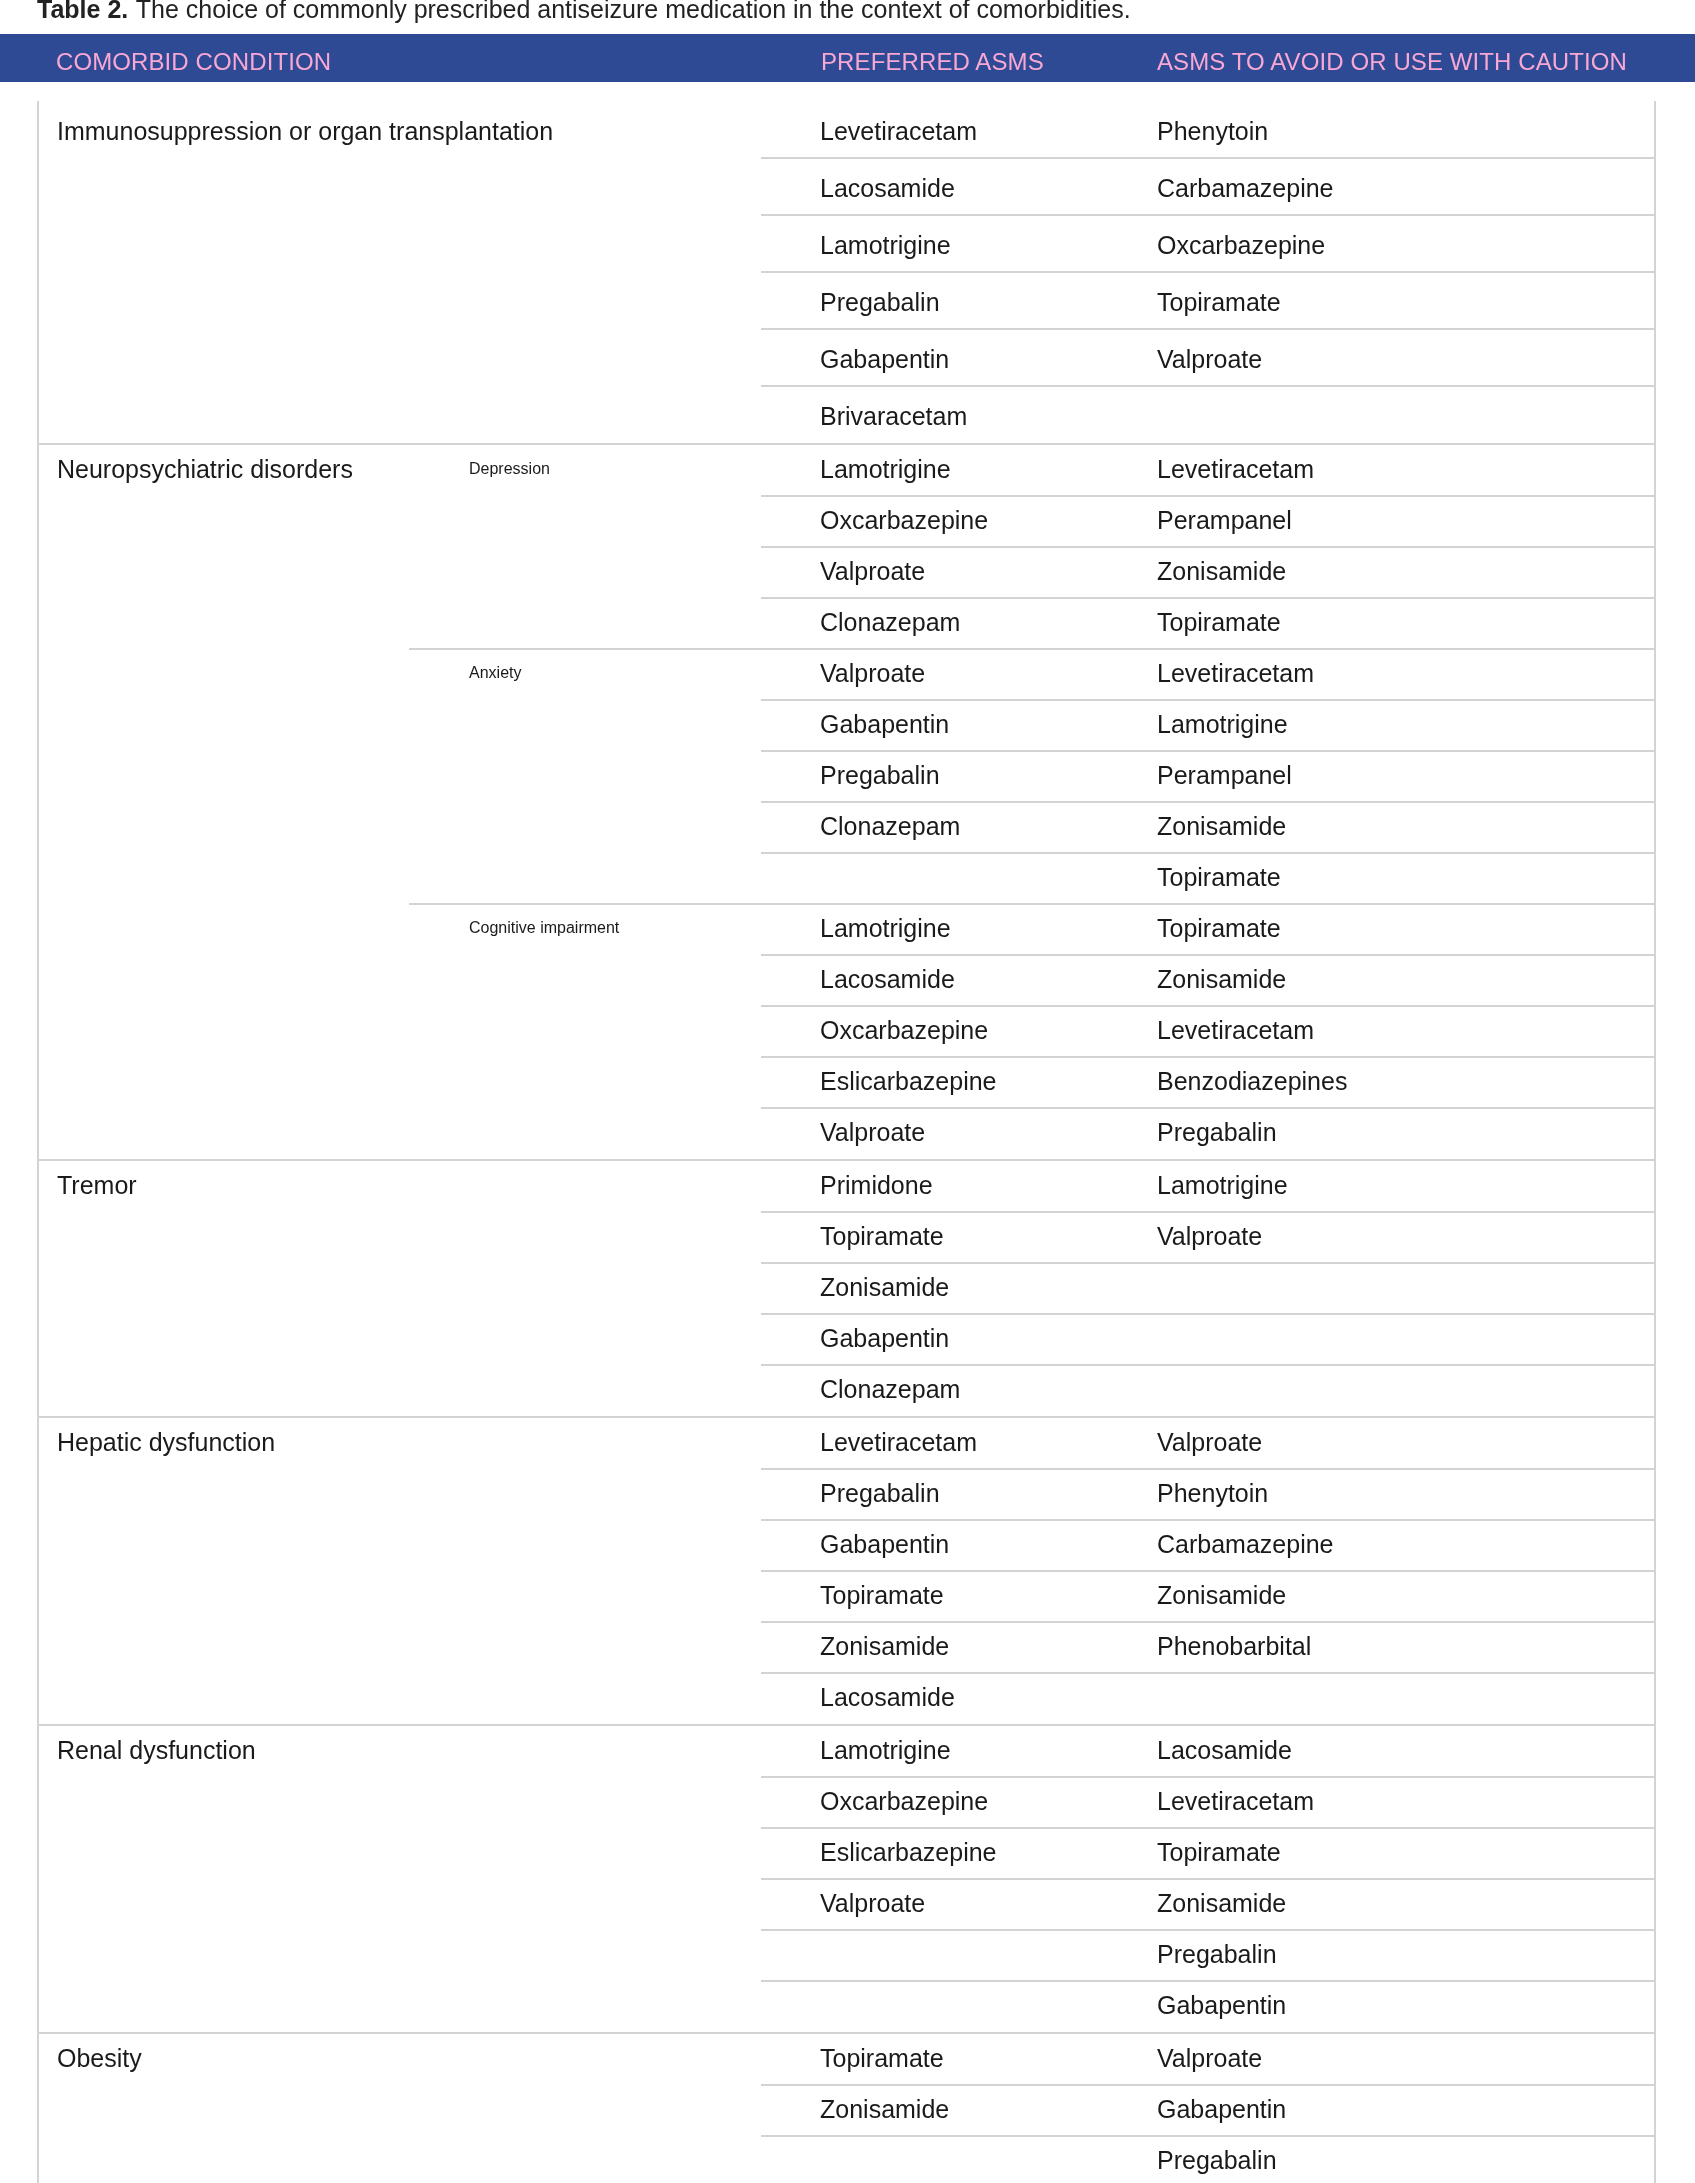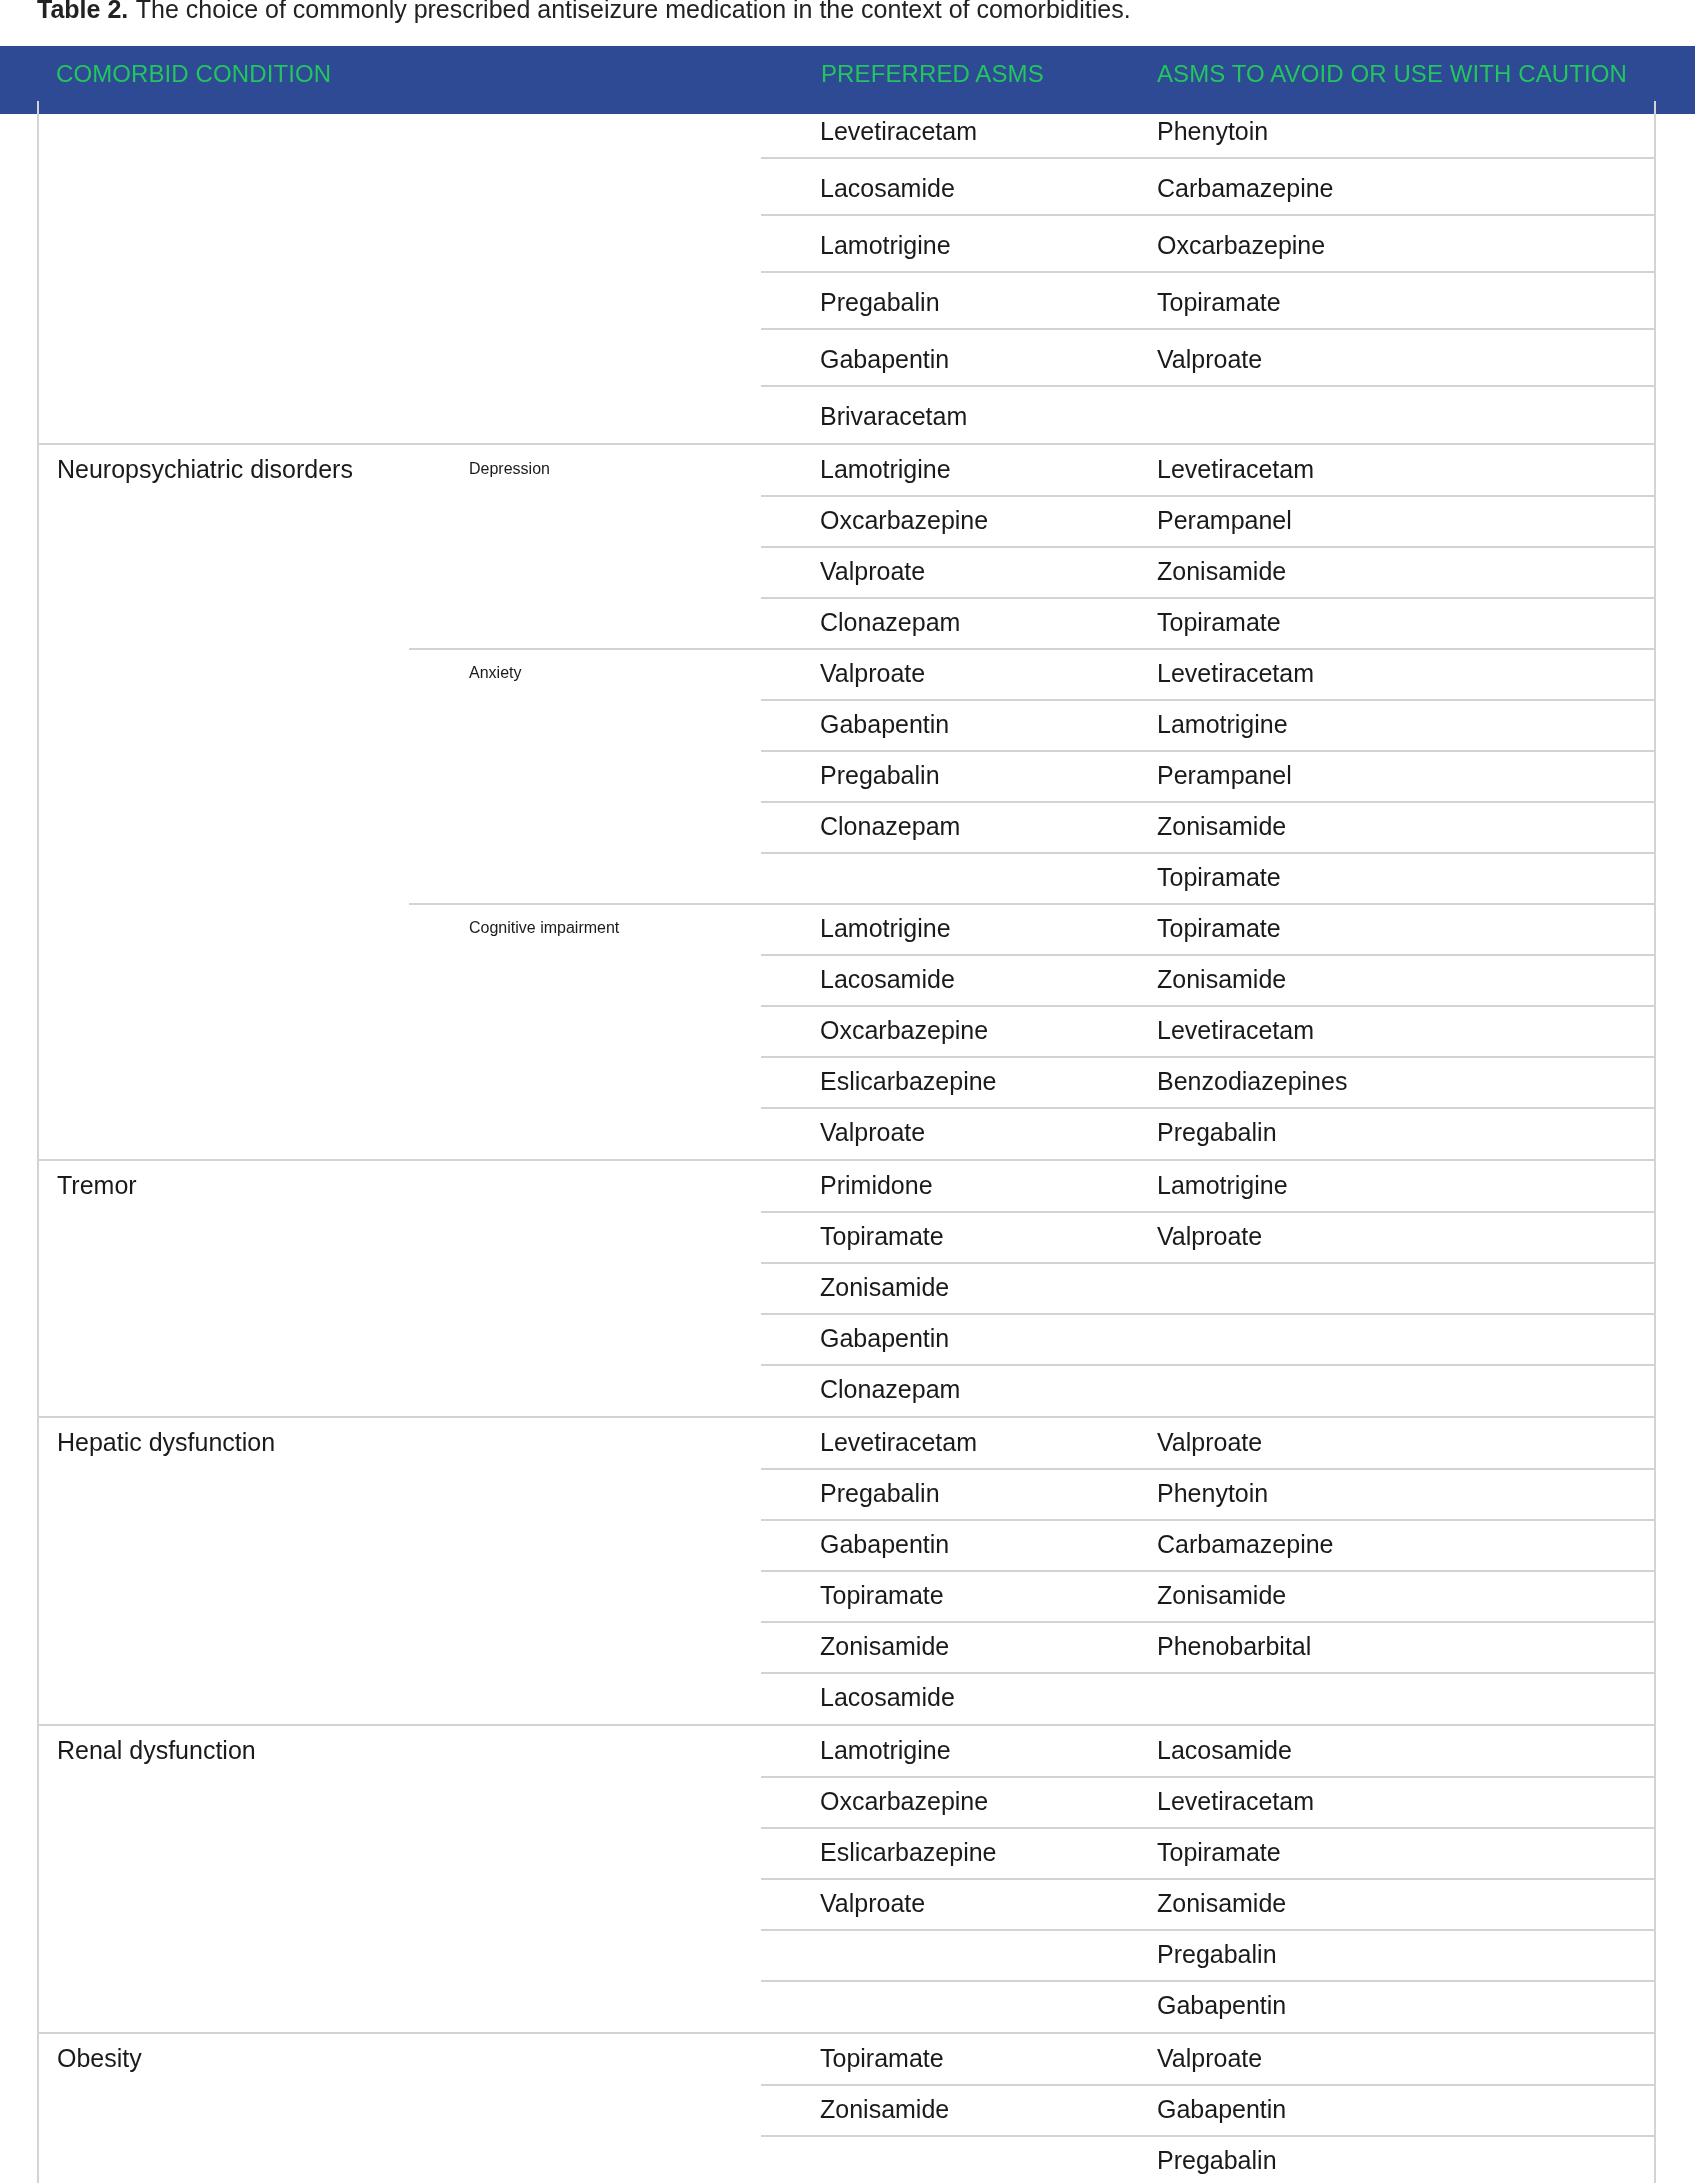--- a/index.html
+++ b/index.html
@@ -1,20 +1,20 @@
 <!DOCTYPE html>
 <html style="font-size:12px"><head>
 <meta charset="utf-8">
 <style>
   html, body { margin: 0; padding: 0; background: #ffffff; }
   body { width: 1695px; height: 2183px; position: relative; overflow: hidden;
          font-family: "Liberation Sans", sans-serif; color: #1a1a1a; }
   .caption { position: absolute; left: 37px; top: -6px; font-size: 25px; line-height: 30px; white-space: nowrap; color: #222; }
   .caption .label { font-weight: bold; margin-right: 7.5px; }
-  .header { position: absolute; left: 0; top: 46px; width: 1695px; height: 68px; background: #2e4a94; color: #22c55e; }
+  .header { position: absolute; left: 0; top: 34px; width: 1695px; height: 48px; background: #2e4a94; color: #f9a8d4; }
   .header .th { position: absolute; top: 0; line-height: 55px; font-size: 24px; letter-spacing: 0.1px; white-space: nowrap; }
   .table-body { position: absolute; left: 37px; top: 101px; width: 1619px;
                 border-left: 2.2px solid #d3d3d3; border-right: 2.2px solid #d3d3d3; box-sizing: border-box; }
   .section { position: relative; border-bottom: 2.2px solid #d3d3d3; box-sizing: border-box; }
   .cond { position: absolute; left: 18px; top: 13.5px; font-size: 25px; line-height: 30px; white-space: nowrap; }
   .subgroup { position: relative; }
   .subgroup.bordered::before { content: ""; position: absolute; left: 370px; right: 0; top: -1.5px; border-top: 2.2px solid #d3d3d3; }
   .sublabel { position: absolute; left: 430px; top: 13.5px; font-size: 16px; line-height: 30px; white-space: nowrap; }
   .row { position: relative; box-sizing: border-box; }
   .row.div::before { content: ""; position: absolute; left: 722px; right: 0; top: -1.5px; border-top: 2.2px solid #d3d3d3; }
@@ -34,20 +34,21 @@
 </div>
 
 <div class="header">
   <span class="th" style="left:56px">COMORBID CONDITION</span>
   <span class="th" style="left:821px">PREFERRED ASMS</span>
   <span class="th" style="left:1157px">ASMS TO AVOID OR USE WITH CAUTION</span>
 </div>
 
 <div class="table-body" id="table-body">
     <div class="section s1">
+      <div class="cond">Immunosuppression or organ transplantation</div>
       <div class="subgroup">
         <div class="row">
           <div class="cell pref">Levetiracetam</div>
           <div class="cell avoid">Phenytoin</div>
         </div>
         <div class="row div">
           <div class="cell pref">Lacosamide</div>
           <div class="cell avoid">Carbamazepine</div>
         </div>
         <div class="row div">

